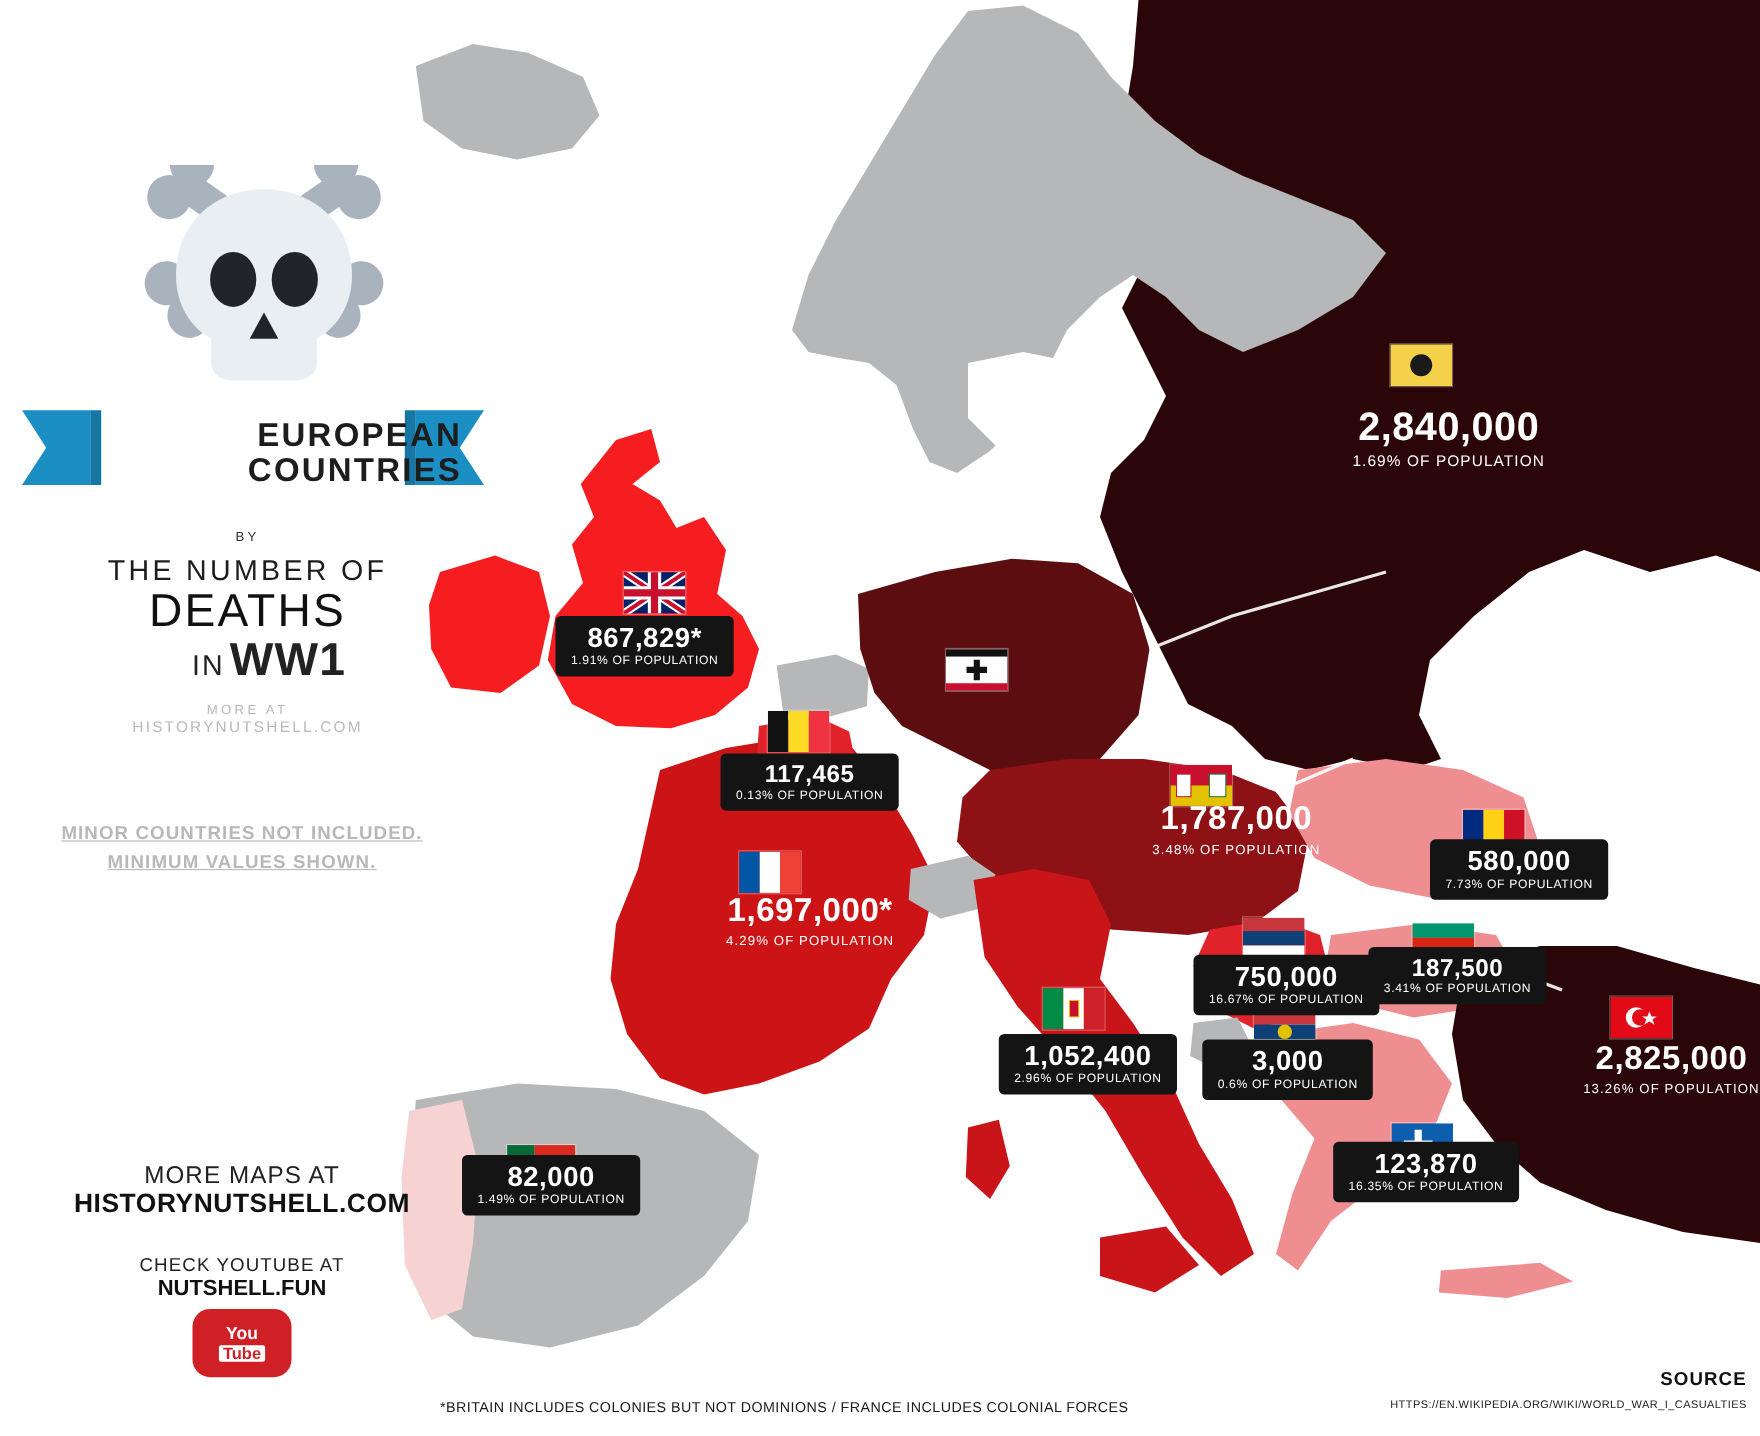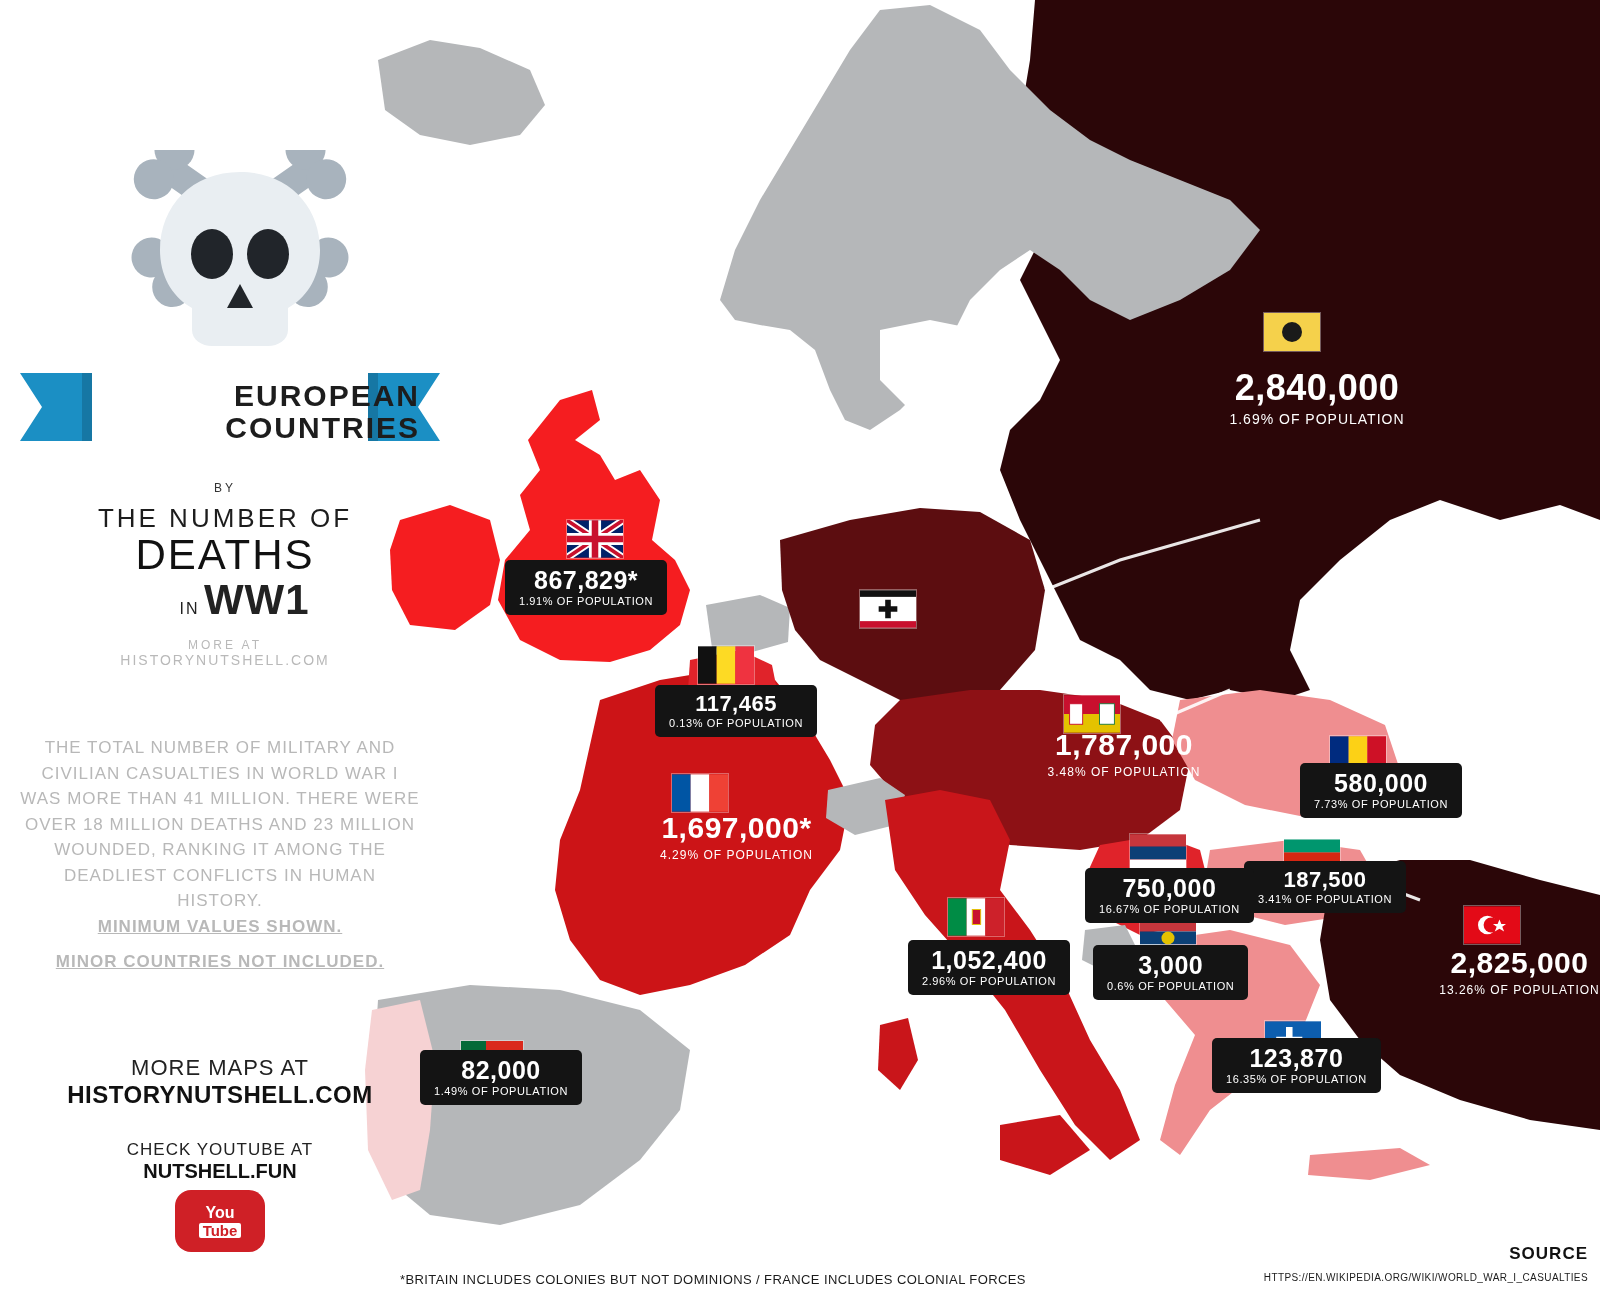--- a/index.html
+++ b/index.html
@@ -14,21 +14,21 @@
 
   
   .left-panel{position:absolute;left:0;top:0;width:420px;height:1305px;}
   .skull-wrap{position:absolute;left:120px;top:150px;width:240px;height:200px;}
   .ribbon{position:absolute;left:20px;top:355px;width:420px;height:110px;}
   .title-block{position:absolute;left:30px;top:380px;width:390px;text-align:center;}
   .title-main{font-size:30px;font-weight:bold;letter-spacing:2px;line-height:1.05;color:#1d1d1d;text-align:right;}
   .title-by{font-size:12px;letter-spacing:3px;color:#333;margin-top:38px;}
   .title-2{margin-top:8px;font-size:26px;letter-spacing:3px;color:#1d1d1d;font-weight:400;}
   .title-deaths{font-size:42px;font-weight:normal;letter-spacing:2px;line-height:1;color:#111;}
-  .title-in{font-size:16px;letter-spacing:2px;margin-left:39px;}
+  .title-in{font-size:26px;letter-spacing:2px;margin-left:39px;}
   .title-ww1{font-size:42px;font-weight:bold;letter-spacing:1px;}
   .more-at{margin-top:14px;font-size:12px;letter-spacing:3px;color:#b9b9b9;}
   .more-site{font-size:14px;letter-spacing:2px;color:#b9b9b9;}
 
   .blurb{position:absolute;left:20px;top:735px;width:400px;text-align:center;
     color:#b8b8b8;font-size:17px;line-height:1.5;letter-spacing:1px;}
   .blurb .u{text-decoration:underline;font-weight:bold;}
 
   .moremaps{position:absolute;left:20px;top:1055px;width:400px;text-align:center;}
   .moremaps .l1{font-size:22px;letter-spacing:1px;color:#222;}
@@ -169,23 +169,22 @@
       <div class="title-deaths">DEATHS</div>
       <div>
         <span class="title-in">IN</span>
         <span class="title-ww1">WW1</span>
       </div>
       <div class="more-at">MORE AT</div>
       <div class="more-site">HISTORYNUTSHELL.COM</div>
     </div>
 
     <div class="blurb">
-      <div>THE TOTAL NUMBER OF MILITARY AND CIVILIAN CASUALTIES IN WORLD WAR I WAS MORE THAN 41 MILLION. THERE WERE OVER 18 MILLION DEATHS AND 23 MILLION WOUNDED, RANKING IT AMONG THE DEADLIEST CONFLICTS IN HUMAN HISTORY.</div>
+      <div class="u" style="margin-top:10px">MINOR COUNTRIES NOT INCLUDED.</div>
       <div class="u">MINIMUM VALUES SHOWN.</div>
-      <div class="u" style="margin-top:10px">MINOR COUNTRIES NOT INCLUDED.</div>
     </div>
 
     <div class="moremaps">
       <div class="l1">MORE MAPS AT</div>
       <div class="l2">HISTORYNUTSHELL.COM</div>
     </div>
     <div class="checkyt">
       <div class="l1">CHECK YOUTUBE AT</div>
       <div class="l2">NUTSHELL.FUN</div>
     </div>

